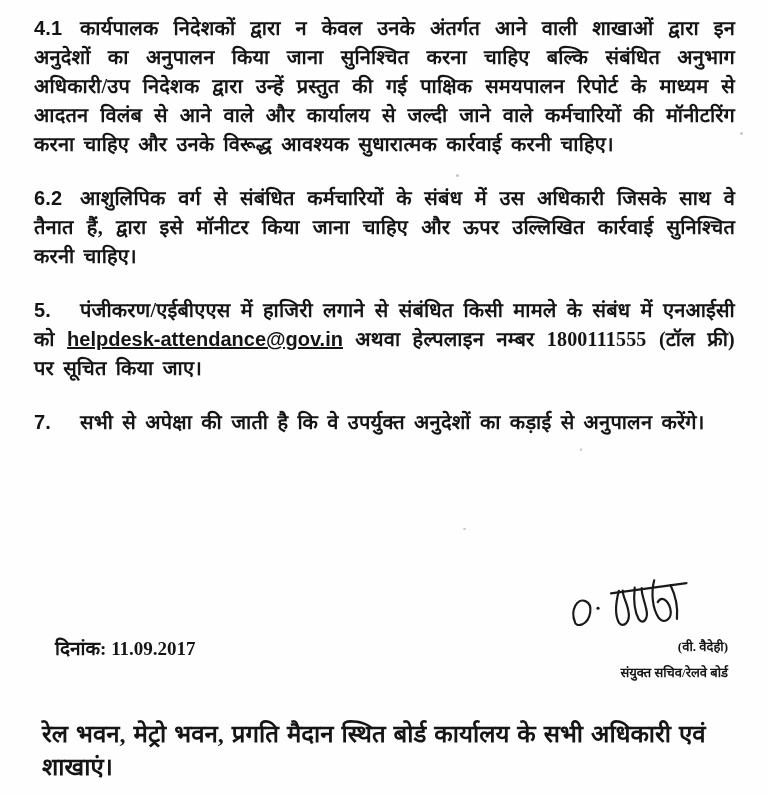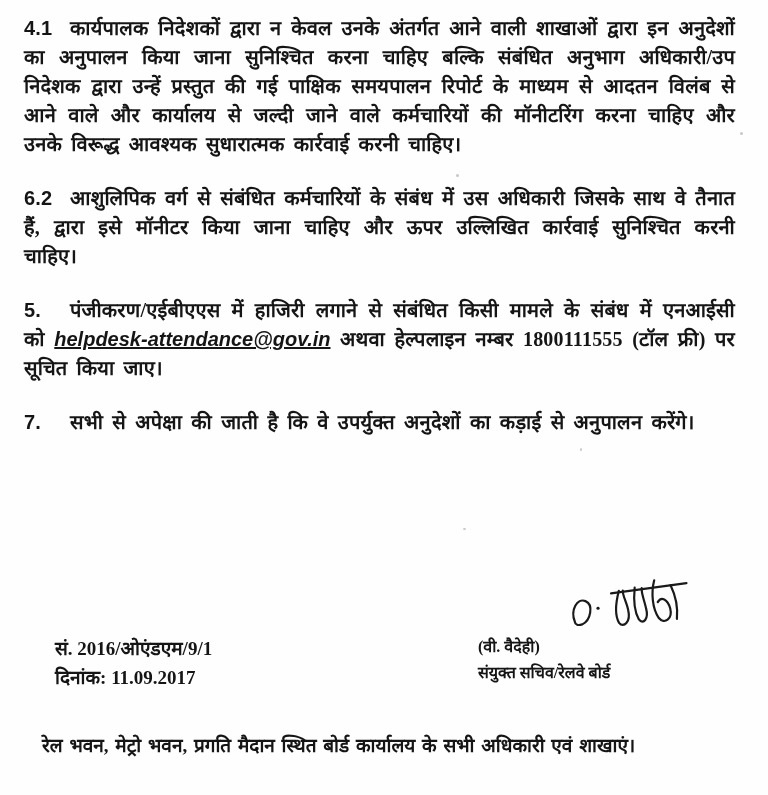--- a/index.html
+++ b/index.html
@@ -11,21 +11,21 @@
     position: relative;
     width: 768px;
     height: 795px;
     margin: 0 auto;
     background: #fefefe;
     color: #151515;
     font-family: "Liberation Serif", "DejaVu Serif", serif;
     font-weight: 700;
     overflow: hidden;
     box-sizing: border-box;
-    padding: 14px 33px 0 24px;
+    padding: 14px 33px 0 34px;
   }
   .para {
     font-size: 20px;
     line-height: 29px;
     text-align: justify;
     word-spacing: 4px;
     margin: 0 0 25px 0;
     letter-spacing: 0.2px;
   }
   .para .num {
@@ -36,51 +36,50 @@
   }
   .para .digits {
     font-family: "Liberation Sans", "DejaVu Sans", sans-serif;
   }
   .email {
     text-decoration: underline;
     font-family: "Liberation Sans", "DejaVu Sans", sans-serif;
     font-weight: 700;
     word-spacing: 0;
     letter-spacing: 0;
-    font-style: italic;
   }
   .para.last-single {
     margin-bottom: 6px;
   }
   .ref-block {
     position: absolute;
     left: 55px;
     top: 634px;
     font-size: 19px;
     line-height: 29px;
   }
   .sig-block {
     position: absolute;
     right: 40px;
     top: 578px;
     width: 250px;
-    text-align: left;
-    font-size: 16px;
+    text-align: right;
+    font-size: 13px;
     line-height: 26px;
   }
   .sig-scribble {
     display: block;
     margin: 0 auto -2px 90px;
     transform: rotate(-4deg);
   }
   .footer-line {
     position: absolute;
     left: 42px;
-    top: 732px;
-    font-size: 19px;
+    top: 716px;
+    font-size: 24px;
     word-spacing: 2px;
   }
   .speck {
     position: absolute;
     background: #9a9a9a;
     border-radius: 50%;
     opacity: .55;
   }
 </style>
 </head>
@@ -113,21 +112,20 @@
       <path d="M52,12 C48,24 46,36 50,44 C54,50 62,44 60,32 C59,24 55,16 56,12" stroke="#1a1a1a" stroke-width="2.2" fill="none" stroke-linecap="round"></path>
       <path d="M68,10 C66,22 66,34 70,42 C74,48 80,42 78,32 C77,24 74,16 75,11" stroke="#1a1a1a" stroke-width="2.2" fill="none" stroke-linecap="round"></path>
       <path d="M88,4 C84,16 84,32 90,42 C95,49 104,44 102,33 C100,24 94,20 90,26" stroke="#1a1a1a" stroke-width="2.2" fill="none" stroke-linecap="round"></path>
       <path d="M104,10 C108,20 110,32 108,44" stroke="#1a1a1a" stroke-width="2.2" fill="none" stroke-linecap="round"></path>
     </svg>
     <div>(वी. वैदेही)</div>
     <div>संयुक्त सचिव/रेलवे बोर्ड</div>
   </div>
 
   <div class="ref-block">
-    <div>सं. 2016/ओएंडएम/9/1</div>
     <div>दिनांक: 11.09.2017</div>
   </div>
 
   <div class="footer-line">रेल भवन, मेट्रो भवन, प्रगति मैदान स्थित बोर्ड कार्यालय के सभी अधिकारी एवं शाखाएं।</div>
 
   <div class="speck" style="left:456px; top:174px; width:3px; height:3px;"></div>
   <div class="speck" style="left:580px; top:448px; width:2px; height:3px;"></div>
   <div class="speck" style="left:463px; top:528px; width:3px; height:2px;"></div>
   <div class="speck" style="left:740px; top:132px; width:3px; height:3px;"></div>
 

